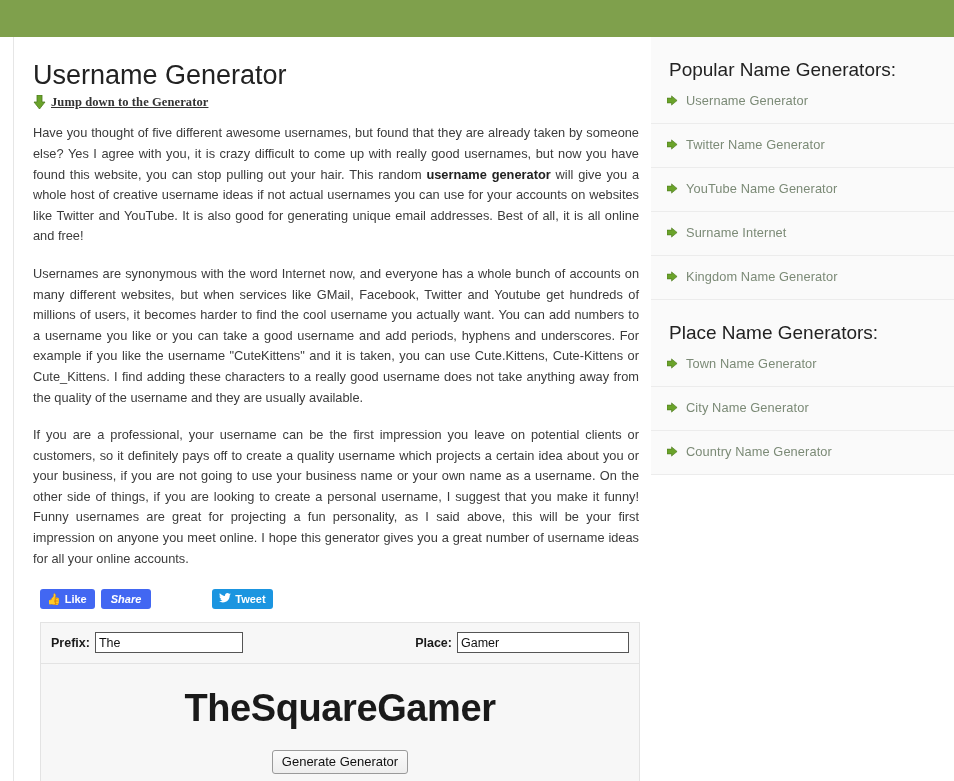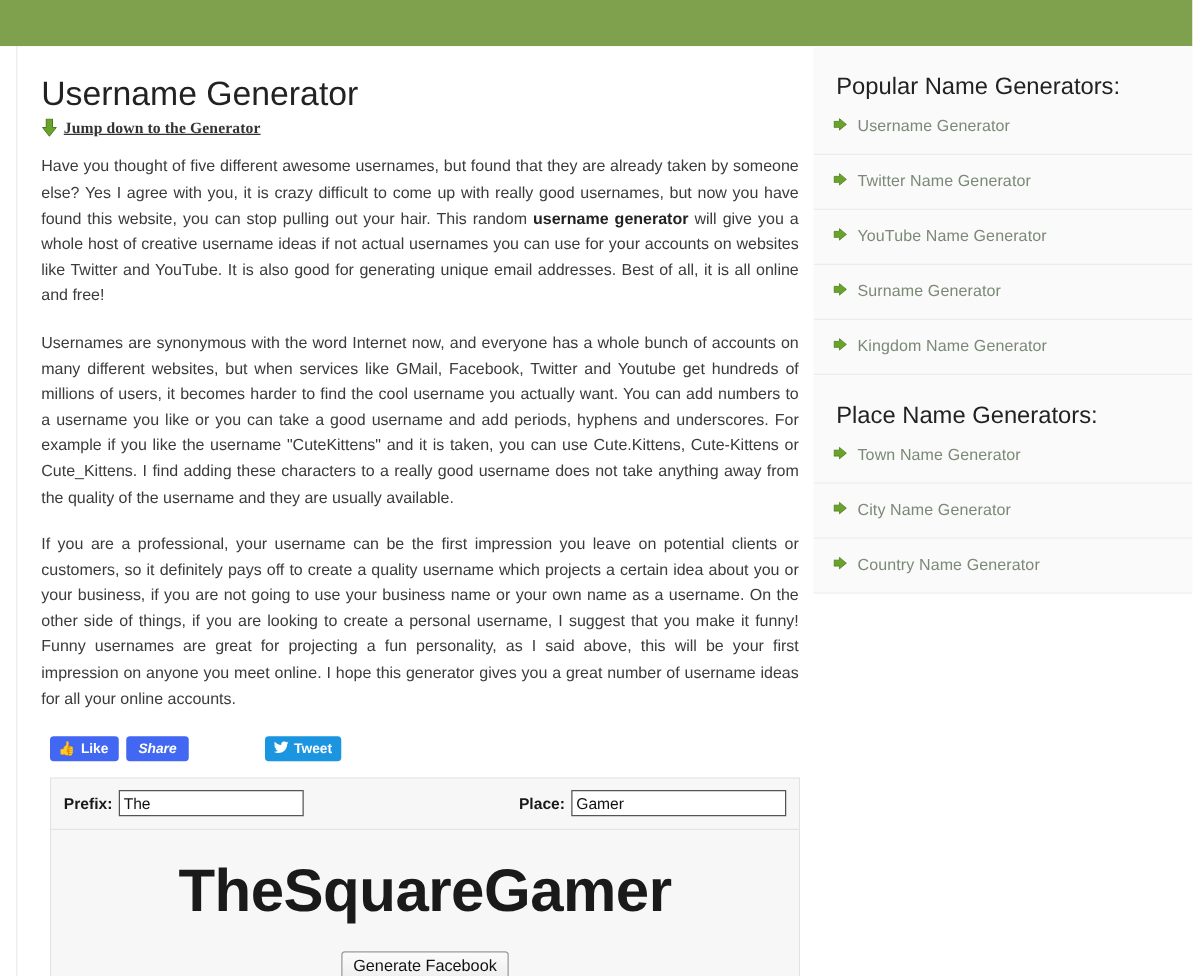--- a/index.html
+++ b/index.html
@@ -144,21 +144,21 @@
   #prefix-input { width: 148px; }
   #suffix-input { width: 172px; }
   .spacer-between { flex: 1 1 auto; }
 
   .gen-result-area {
     background: #f7f7f7;
     padding: 24px 0 26px 0;
     text-align: center;
   }
   .generated-name {
-    font-size: 48px;
+    font-size: 38px;
     font-weight: bold;
     color: #1a1a1a;
     letter-spacing: -0.4px;
     line-height: 1.1;
     margin: 0 0 20px 0;
   }
   .gen-button {
     display: inline-block;
     font-size: 13px;
     color: #111111;
@@ -260,21 +260,21 @@
           </span>
           <span class="spacer-between"></span>
           <span class="field-group">
             <label>Place:</label>
             <input id="suffix-input" type="text" value="Gamer" style="">
           </span>
         </div>
 
         <div class="gen-result-area">
           <div class="generated-name">TheSquareGamer</div>
-          <button class="gen-button">Generate Facebook</button>
+          <button class="gen-button">Generate Generator</button>
         </div>
 
       </div>
 
     </div>
 
     <div class="sidebar">
 
       <div class="side-block">
         <h2 class="side-heading">Popular Name Generators:</h2>
@@ -305,21 +305,21 @@
           </span>
           <span class="label">YouTube Name Generator</span>
         </div>
 
         <div class="side-item">
           <span>
             <svg width="11" height="11" viewBox="0 0 12 12">
                 <path d="M0 3.4h5V1l6 5-6 5V8.6H0z" fill="#6aa32a" stroke="#4d7a1e" stroke-width="0.7"></path>
               </svg>
           </span>
-          <span class="label">Surname Generator</span>
+          <span class="label">Surname Internet</span>
         </div>
 
         <div class="side-item">
           <span>
             <svg width="11" height="11" viewBox="0 0 12 12">
                 <path d="M0 3.4h5V1l6 5-6 5V8.6H0z" fill="#6aa32a" stroke="#4d7a1e" stroke-width="0.7"></path>
               </svg>
           </span>
           <span class="label">Kingdom Name Generator</span>
         </div>

